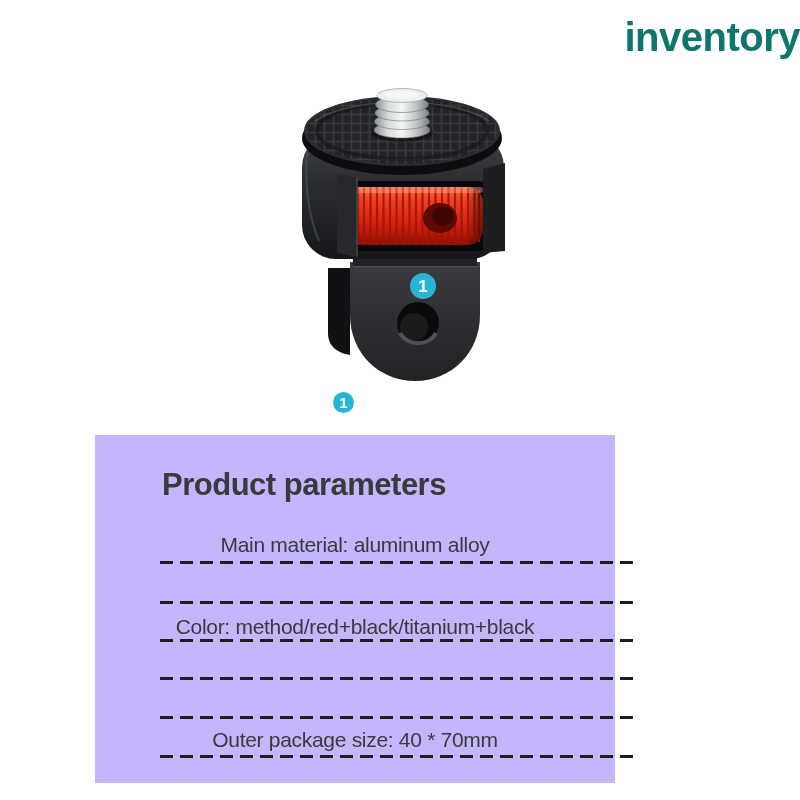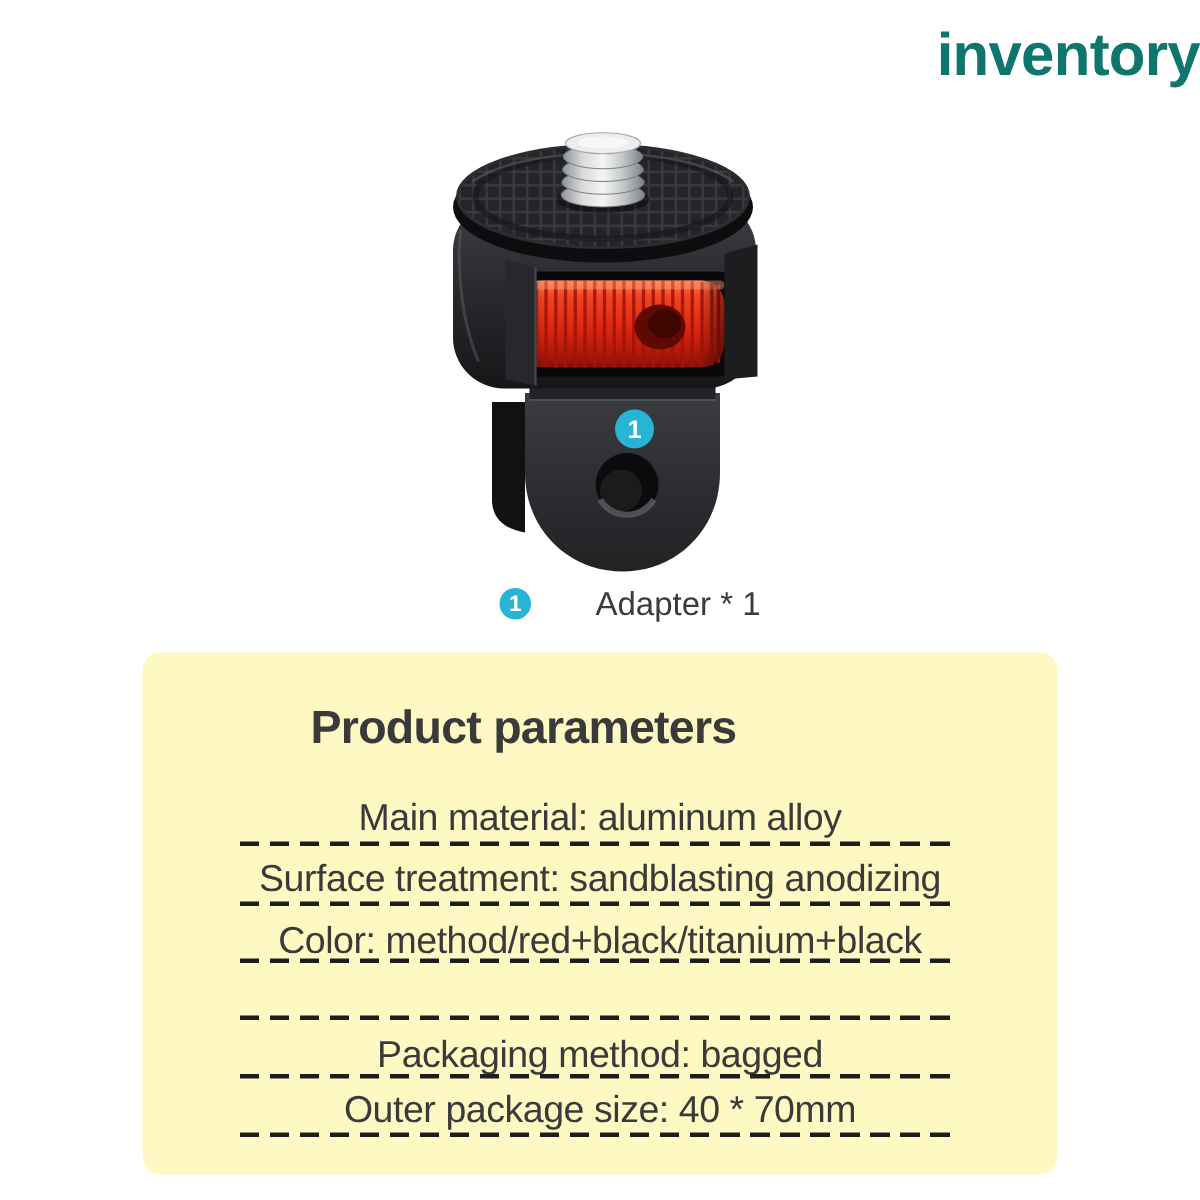--- a/index.html
+++ b/index.html
@@ -34,35 +34,35 @@
     line-height: 1;
   }
   .caption-label {
     position: absolute; left: 352px; top: 0;
     width: 200px; text-align: center;
     font-size: 22px; color: #3b3b3b; line-height: 26px;
   }
 
   .panel {
     position: absolute; left: 95px; top: 435px;
-    width: 610px; height: 348px;
-    background: #fef9c3;
-    border-radius: 12px;
+    width: 520px; height: 348px;
+    background: #c4b5fd;
+    border-radius: 0;
   }
   .panel-heading {
     position: absolute; top: 31px; left: 0;
     width: 100%; text-align: center;
     transform: translateX(-51px);
     font-size: 31px; font-weight: 700; color: #3a3a3a;
     line-height: 38px; letter-spacing: -0.5px;
   }
   .param-row {
     position: absolute; left: 0;
     width: 100%; text-align: center;
-    font-size: 25px; color: #3a3a3a;
+    font-size: 21px; color: #3a3a3a;
     line-height: 26px; letter-spacing: -0.3px;
   }
   .dash-divider {
     position: absolute; left: 65px;
     width: 476px; height: 3px;
     background: repeating-linear-gradient(to right,
       #1e1e1e 0, #1e1e1e 13px, transparent 13px, transparent 20px);
   }
 </style>
 </head>
@@ -162,35 +162,32 @@
   <g>
     <circle cx="130" cy="203" r="13" fill="#27b4d5"></circle>
     <text x="130" y="209" text-anchor="middle" font-size="17" font-weight="bold" fill="#ffffff" font-family="Liberation Sans, sans-serif">1</text>
   </g>
 </svg>
 
 <div class="caption">
   <span class="caption-badge">
     <span>1</span>
   </span>
-  <span class="caption-label">Adapter * 1</span>
 </div>
 
 <div class="panel">
   <div class="panel-heading">Product parameters</div>
 
   <div class="param-row" style="top:97px">Main material: aluminum alloy</div>
   <div class="dash-divider" style="top:126px"></div>
 
-  <div class="param-row" style="top:138px">Surface treatment: sandblasting anodizing</div>
   <div class="dash-divider" style="top:166px"></div>
 
   <div class="param-row" style="top:179px">Color: method/red+black/titanium+black</div>
   <div class="dash-divider" style="top:204px"></div>
 
   <div class="dash-divider" style="top:242px"></div>
 
-  <div class="param-row" style="top:255px">Packaging method: bagged</div>
   <div class="dash-divider" style="top:281px"></div>
 
   <div class="param-row" style="top:292px">Outer package size: 40 * 70mm</div>
   <div class="dash-divider" style="top:320px"></div>
 </div>
 
 </body></html>

